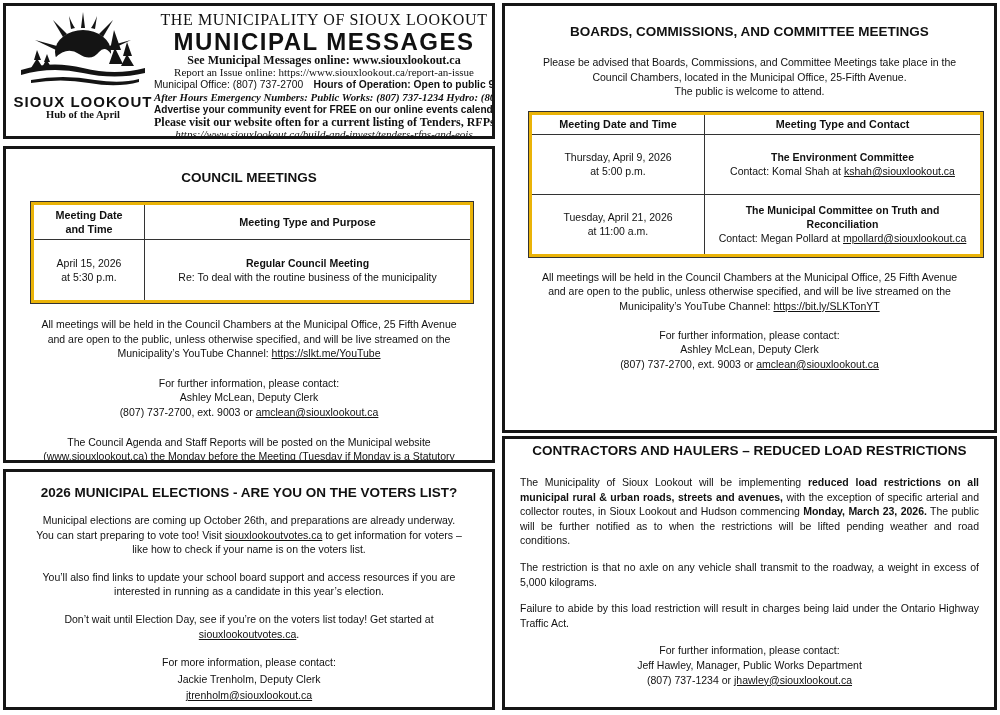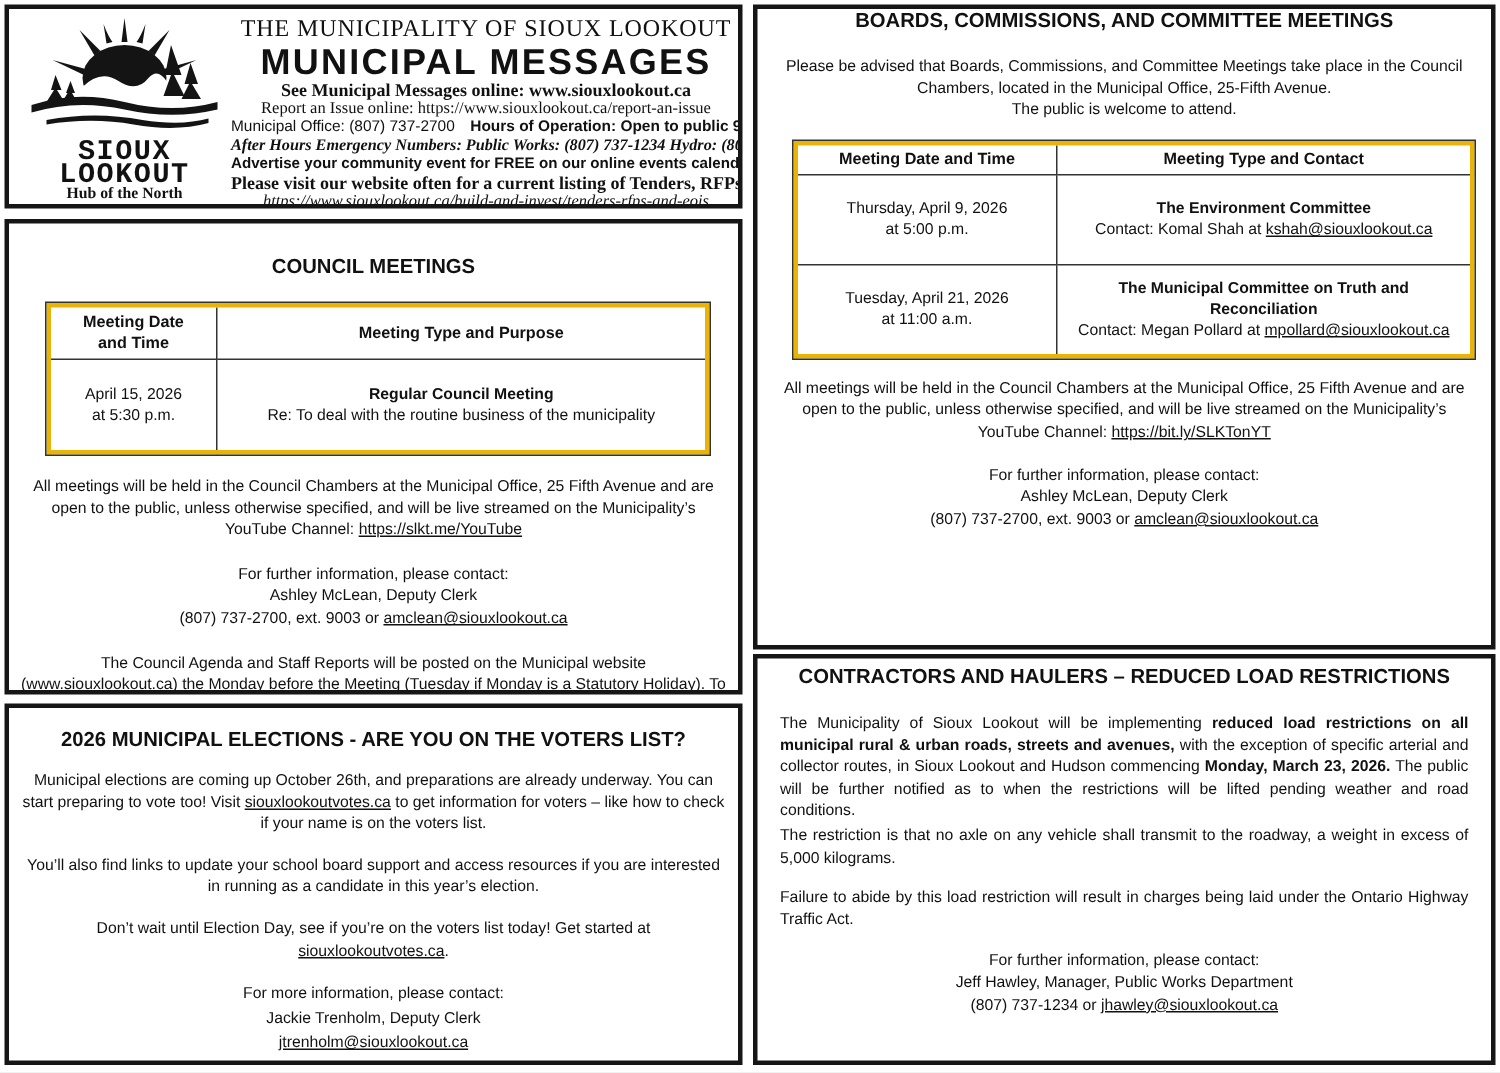--- a/index.html
+++ b/index.html
@@ -12,37 +12,37 @@
   #boards-box{left:502px;top:3px;width:495px;height:430px;}
   #contractors-box{left:502px;top:436px;width:495px;height:274px;}
 
   .b{font-weight:bold;}
   .i{font-style:italic;}
   .u{text-decoration:underline;}
 
   
   .logo-wrap{position:absolute;left:6px;top:6px;width:142px;height:122px;text-align:center;}
   .logo-art{display:block;margin:0 auto;}
-  .logo-name{font-family:Liberation Mono, monospace;font-weight:bold;font-size:19px;letter-spacing:1px;line-height:15px;}
+  .logo-name{font-family:Liberation Sans, sans-serif;font-weight:bold;font-size:15px;letter-spacing:1px;line-height:15px;}
   .logo-tag{font-family:"Liberation Serif",serif;font-weight:bold;font-size:10.5px;line-height:12px;}
   .hdr-text{position:absolute;left:148px;top:5px;width:340px;text-align:center;}
   .hdr-title1{font-family:"Liberation Serif",serif;font-size:16px;letter-spacing:.6px;line-height:18px;white-space:nowrap;}
   .hdr-title2{font-size:24px;font-weight:900;letter-spacing:1.5px;line-height:25px;white-space:nowrap;}
   .hdr-line{line-height:12.4px;white-space:nowrap;}
   .hl1{font-family:Liberation Serif, serif;font-size:12px;font-weight:bold;}
   .hl2{font-family:"Liberation Serif",serif;font-size:11px;}
   .hl3{font-size:10.3px;}
   .hl4{font-family:"Liberation Serif",serif;font-size:10.8px;}
   .hl5{font-size:10.1px;}
   .hl6{font-family:"Liberation Serif",serif;font-size:12px;font-weight:bold;}
   .hl7{font-family:"Liberation Serif",serif;font-size:11px;}
 
   
   .sec-title{font-weight:bold;font-size:13.5px;text-align:center;}
-  .body-p{font-size:10.5px;line-height:14.6px;text-align:center;margin:0;padding:0 8px;}
+  .body-p{font-size:10.5px;line-height:14.6px;text-align:center;margin:0;padding:0 28px;}
   .body-p.just{text-align:justify;padding:0 15px;}
 
   table.mtg{border-collapse:collapse;font-size:10.5px;line-height:14px;}
   table.mtg th,table.mtg td{border:1px solid #333;text-align:center;vertical-align:middle;padding:2px 4px;}
   table.mtg{border:3px solid #eab308;outline:1px solid #333;}
 
   #council-table{margin:17px 0 0 25px;width:442px;}
   #council-table th{height:30px;font-size:10.8px;}
   #council-table td{height:56px;margin-left:40px;}
   #council-table .c1{width:102px;}
@@ -54,29 +54,29 @@
 
   #council-box .sec-title{margin-top:21px;}
   #council-box .p1{margin-top:14px;}
   #council-box .p2{margin-top:15px;}
   #council-box .p3{margin-top:15px;}
 
   #elections-box .sec-title{margin-top:13px;}
   #elections-box .body-p{margin-top:13px;}
   #elections-box .p4{line-height:16.5px;}
 
-  #boards-box .sec-title{}
+  #boards-box .sec-title{margin-top:18px;}
   #boards-box .intro{margin-top:16px;}
   #boards-box .welcome{text-align:center;}
   #boards-box .p1{margin-top:13px;}
   #boards-box .p2{margin-top:14px;}
 
   #contractors-box .sec-title{margin-top:4px;}
   #contractors-box .p1{margin-top:17px;}
-  #contractors-box .p2{margin-top:2px;}
+  #contractors-box .p2{margin-top:12px;}
   #contractors-box .p3{margin-top:12px;}
   #contractors-box .p4{margin-top:13px;}
 </style>
 </head>
 <body>
 
 <div class="page">
 
   <div class="box" id="header-box">
     <div class="logo-wrap">
@@ -100,21 +100,21 @@
           <path d="M110 30 L115 44 111 44 L117 54 104 54 L109 44 106 44 Z"></path>
 
           <path d="M20 38 L24 48 21 48 L26 56 14 56 L19 48 17 48 Z"></path>
           <path d="M30 42 L33 50 31 50 L35 57 24 57 L28 50 27 50 Z"></path>
 
           <path d="M4 58 Q34 48 66 56 Q98 64 128 56 L128 61 Q98 68 66 61 Q34 54 4 63 Z"></path>
           <path d="M14 68 Q46 62 78 68 Q104 72 122 67 L122 70 Q100 76 72 71 Q44 66 14 71 Z"></path>
         </g>
       </svg>
       <div class="logo-name">SIOUX LOOKOUT</div>
-      <div class="logo-tag">Hub of the North</div>
+      <div class="logo-tag">Hub of the April</div>
     </div>
     <div class="hdr-text">
       <div class="hdr-title1">THE MUNICIPALITY OF SIOUX LOOKOUT</div>
       <div class="hdr-title2">MUNICIPAL MESSAGES</div>
       <div class="hdr-line hl1"><span class="b">See Municipal Messages online: www.siouxlookout.ca</span></div>
       <div class="hdr-line hl2"><span>Report an Issue online: https://www.siouxlookout.ca/report-an-issue</span></div>
       <div class="hdr-line hl3"><span>Municipal Office: (807) 737-2700 </span><span class="b">Hours of Operation: Open to public 9 a.m. to 4 p.m.</span></div>
       <div class="hdr-line hl4"><span class="b i">After Hours Emergency Numbers: Public Works: (807) 737-1234 Hydro: (807) 737-3806</span></div>
       <div class="hdr-line hl5"><span class="b">Advertise your community event for FREE on our online events calendar: </span></div>
       <div class="hdr-line hl6"><span class="b">Please visit our website often for a current listing of Tenders, RFPs, and EOIs:</span></div>

